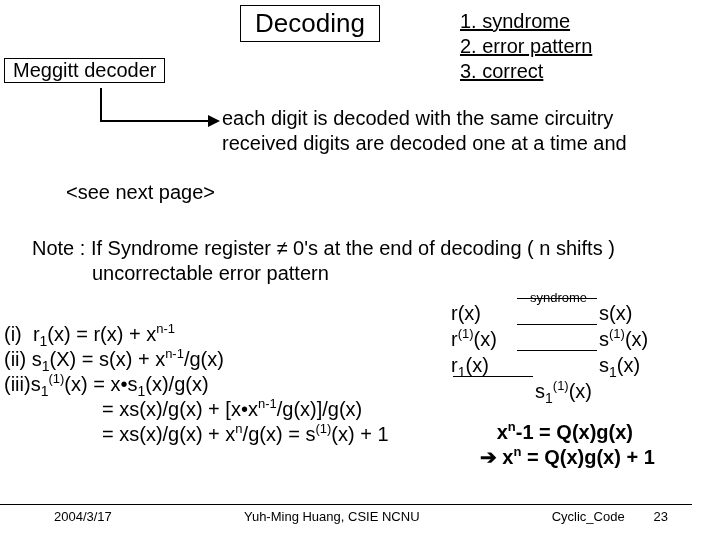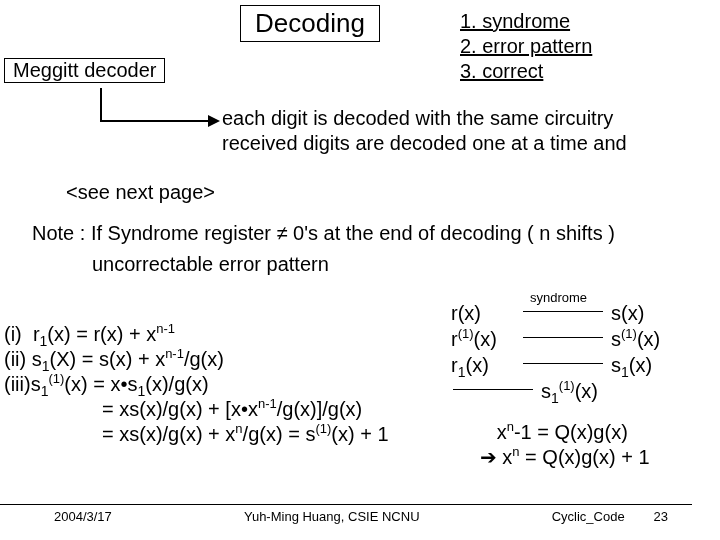--- a/index.html
+++ b/index.html
@@ -67,48 +67,49 @@
   .see-next {
     position: absolute;
     left: 22px;
     top: 181px;
     font-size: 20px;
     margin-left: 44px;
   }
   .note {
     position: absolute;
     left: 32px;
-    top: 221px;
+    top: 236px;
     font-size: 20px;
     line-height: 1.25;
   }
   .eq-list {
     position: absolute;
     left: 4px;
     top: 322px;
     font-size: 20px;
     line-height: 1.25;
   }
   .mapping {
     position: absolute;
     left: 451px;
     top: 300px;
     font-size: 20px;
     line-height: 1.3;
   }
-  .map-row { display: flex; align-items: center; gap: 6px; }
+  .map-row { display: flex; align-items: flex-start; }
   .map-left { width: 64px; }
   .map-line { width: 80px; height: 0; border-top: 1.5px solid #000; margin: 0 2px; transform: translateY(-2px);}
   .synd-label { position:absolute; left:530px; top:290px; font-size:13px;}
   .bottom-eq {
     position: absolute;
     left: 480px;
     top: 420px;
     font-size: 20px;
     line-height: 1.25;
+    font-weight: bold;
   }
   .implies {
     font-family: Wingdings, Arial;
     color: #000;
   }
   .footer {
     position: absolute;
     left: 0px;
     top: 504px;
     width: 692px;
@@ -144,21 +145,21 @@
 
 <div class="received">
   <div>each digit is decoded with the same circuitry</div>
   <div>received digits are decoded one at a time and</div>
 </div>
 
 <div class="see-next">&lt;see next page&gt;</div>
 
 <div class="note">
   <div>Note : If Syndrome register ≠ 0's at the end of decoding ( n shifts )</div>
-  <div style="padding-left:60px;margin-top:6px;">uncorrectable error pattern</div>
+  <div style="padding-left:60px;">uncorrectable error pattern</div>
 </div>
 
 <div class="eq-list">
   <div>(i)&nbsp;&nbsp;r<sub>1</sub>(x) = r(x) + x<sup>n-1</sup></div>
   <div>(ii) s<sub>1</sub>(X) = s(x) + x<sup>n-1</sup>/g(x)</div>
   <div>(iii)s<sub>1</sub><sup>(1)</sup>(x) = x•s<sub>1</sub>(x)/g(x)</div>
   <div style="padding-left:98px;">= xs(x)/g(x) + [x•x<sup>n-1</sup>/g(x)]/g(x)</div>
   <div style="padding-left:98px;">= xs(x)/g(x) + x<sup>n</sup>/g(x) = s<sup>(1)</sup>(x) + 1</div>
 </div>
 

